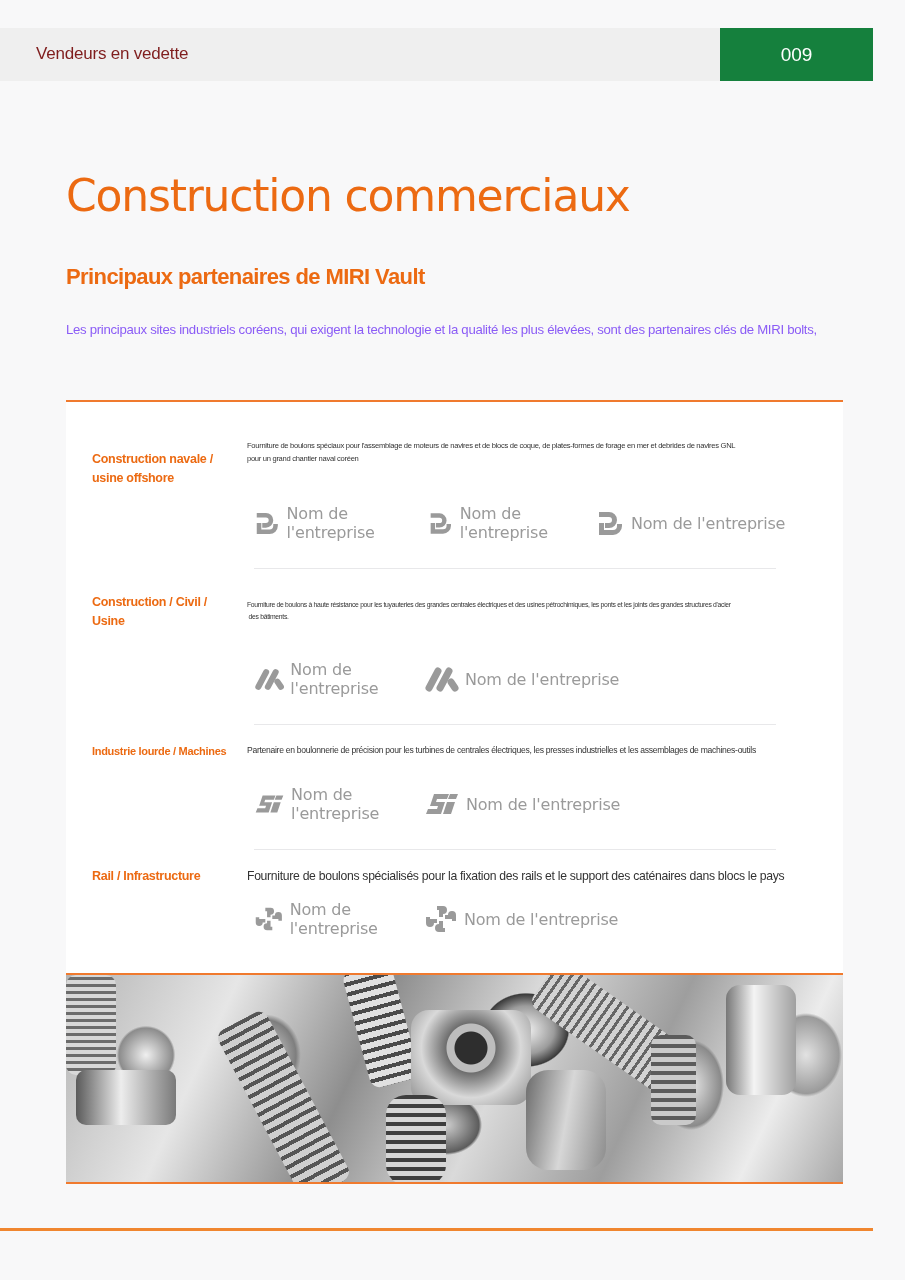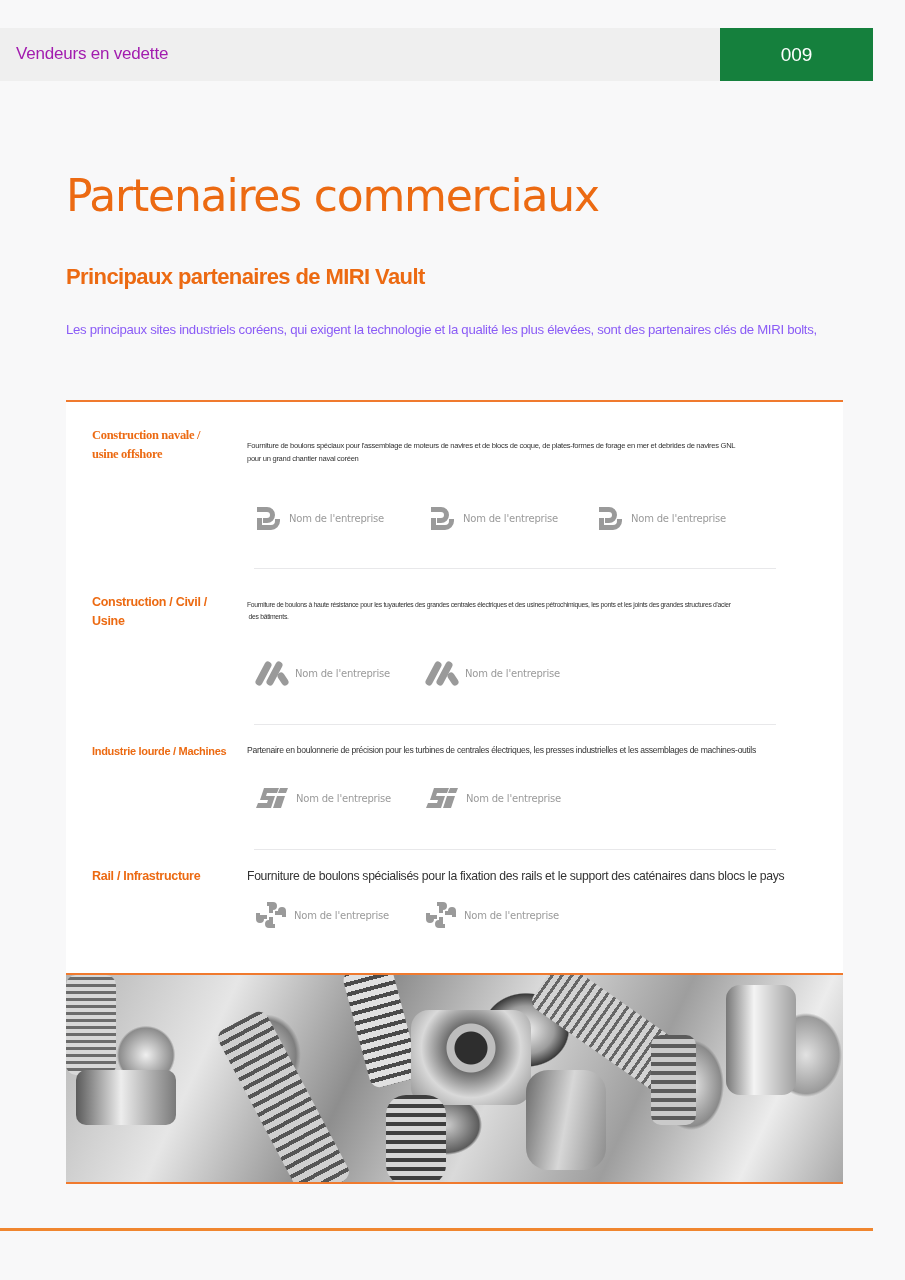--- a/index.html
+++ b/index.html
@@ -4,21 +4,21 @@
 <style>
   * { box-sizing: border-box; margin: 0; padding: 0; }
   html, body { width: 905px; height: 1280px; background: #f8f8f9; overflow: hidden; }
   body { position: relative; font-family: "Liberation Sans", sans-serif; color: #222; }
 
   .header-bar {
     position: absolute; left: 0; top: 28px; width: 720px; height: 53px;
     background: #efefef;
   }
   .header-title {
-    position: absolute; left: 16px; top: 44px; font-size: 17px; color: #a21caf;
+    position: absolute; left: 36px; top: 44px; font-size: 17px; color: #7f1d1d;
     letter-spacing: -0.2px;
   }
   .page-badge {
     position: absolute; left: 720px; top: 28px; width: 153px; height: 53px;
     background: #15803d; color: #fff; font-size: 19px;
     display: flex; align-items: center; justify-content: center;
   }
 
   .page-title {
     position: absolute; left: 66px; top: 170px; font-size: 44px; color: #ec6a12;
@@ -43,21 +43,21 @@
     position: absolute; left: 26px; color: #ec6a12; font-weight: bold;
     font-size: 12.5px; line-height: 19px; letter-spacing: -0.3px; width: 130px;
   }
   .row-desc {
     position: absolute; left: 181px; color: #333; letter-spacing: -0.3px;
   }
   .logos { position: absolute; left: 188px; display: flex; }
   .logo-item { display: flex; align-items: center; }
   .logo-item svg { display: block; }
   .logo-name {
-    font-family: "DejaVu Sans", sans-serif; font-size: 10px; color: #9a9a9a;
+    font-family: "DejaVu Sans", sans-serif; font-size: 16px; color: #9a9a9a;
     margin-left: 6px; letter-spacing: -0.2px;
   }
   .divider {
     position: absolute; left: 188px; width: 522px; height: 1px; background: #e8e8ea;
   }
 
   .photo {
     position: absolute; left: 66px; top: 973px; width: 777px; height: 211px;
     border-top: 2px solid #f07a2e; border-bottom: 2px solid #f07a2e;
     overflow: hidden;
@@ -76,30 +76,30 @@
     position: absolute; left: 0; top: 1228px; width: 873px; height: 3px; background: #f0862f;
   }
 </style>
 </head>
 <body>
 
 <div class="header-bar"></div>
 <div class="header-title">Vendeurs en vedette</div>
 <div class="page-badge">009</div>
 
-<h1 class="page-title" style="font-weight:normal;">Partenaires commerciaux</h1>
+<h1 class="page-title" style="font-weight:normal;">Construction commerciaux</h1>
 <h2 class="subtitle">Principaux partenaires de MIRI Vault</h2>
 <div class="intro">
   <div>Les principaux sites industriels coréens, qui exigent la technologie et la qualité les plus élevées, sont des partenaires clés de MIRI bolts,</div>
 </div>
 
 <div class="card">
 
   <div class="row" style="top:0;">
-    <div class="row-label" style="top:24px;font-family:Liberation Serif, serif;">
+    <div class="row-label" style="top:48px;">
       <div>Construction navale /</div>
       <div>usine offshore</div>
     </div>
     <div class="row-desc" style="top:37px; font-size:7.6px; line-height:13px;">
       <div>Fourniture de boulons spéciaux pour l'assemblage de moteurs de navires et de blocs de coque, de plates-formes de forage en mer et debrides de navires GNL</div>
       <div>pour un grand chantier naval coréen</div>
     </div>
     <div class="logos" style="top:102px;">
       <div class="logo-item" style="width:174px;">
         <svg width="29" height="29" viewBox="0 0 29 29">

